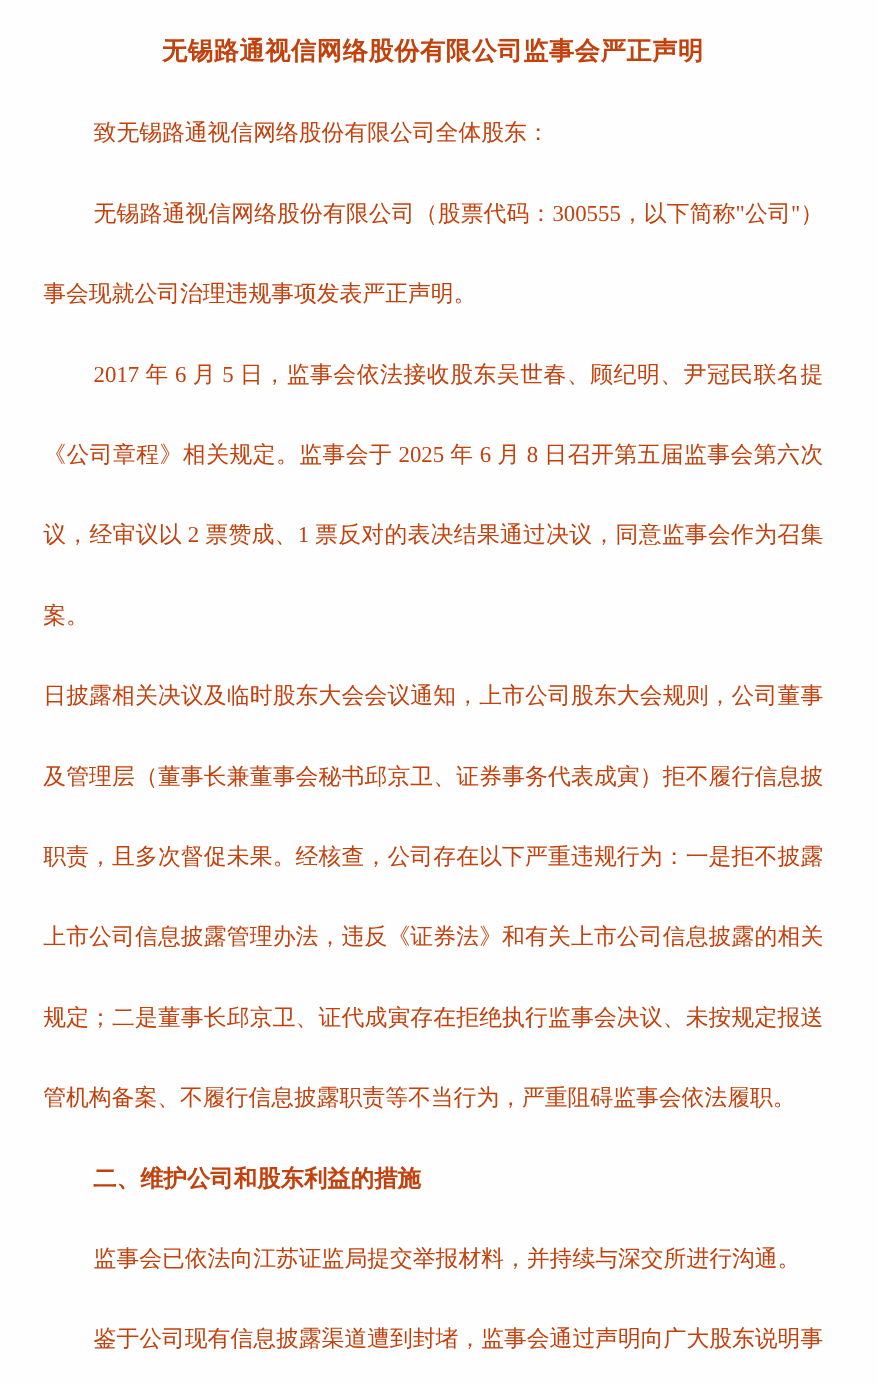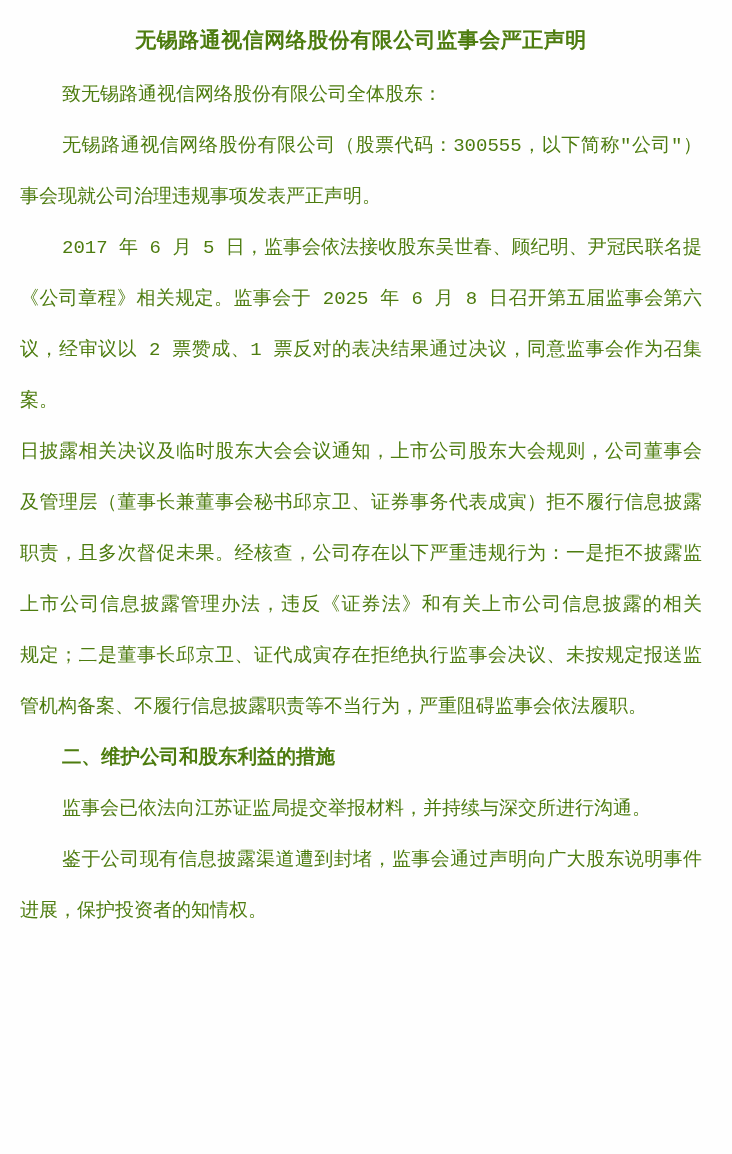--- a/index.html
+++ b/index.html
@@ -6,38 +6,38 @@
     margin: 0;
     padding: 0;
     background: #ffffff;
   }
   .page {
     position: relative;
     box-sizing: border-box;
     width: 732px;
     height: 1154px;
     background: #fefefe;
-    color: #4d7c0f;
-    font-family: Liberation Mono, monospace;
+    color: #c2410c;
+    font-family: Liberation Serif, serif;
     padding: 14px 30px 0 20px;
     overflow: hidden;
   }
   .title {
     margin: 0;
     height: 56px;
     line-height: 56px;
     font-size: 21px;
     font-weight: bold;
     text-align: center;
     letter-spacing: 0.5px;
     white-space: nowrap;
     overflow: hidden;
   }
   .line {
-    margin: 0;
+    margin: 16px;
     height: 51px;
     line-height: 51px;
     font-size: 19px;
     overflow: hidden;
   }
   .indent { text-indent: 42px; }
   .fill {
     text-align: justify;
     text-align-last: justify;
     word-break: break-all;

